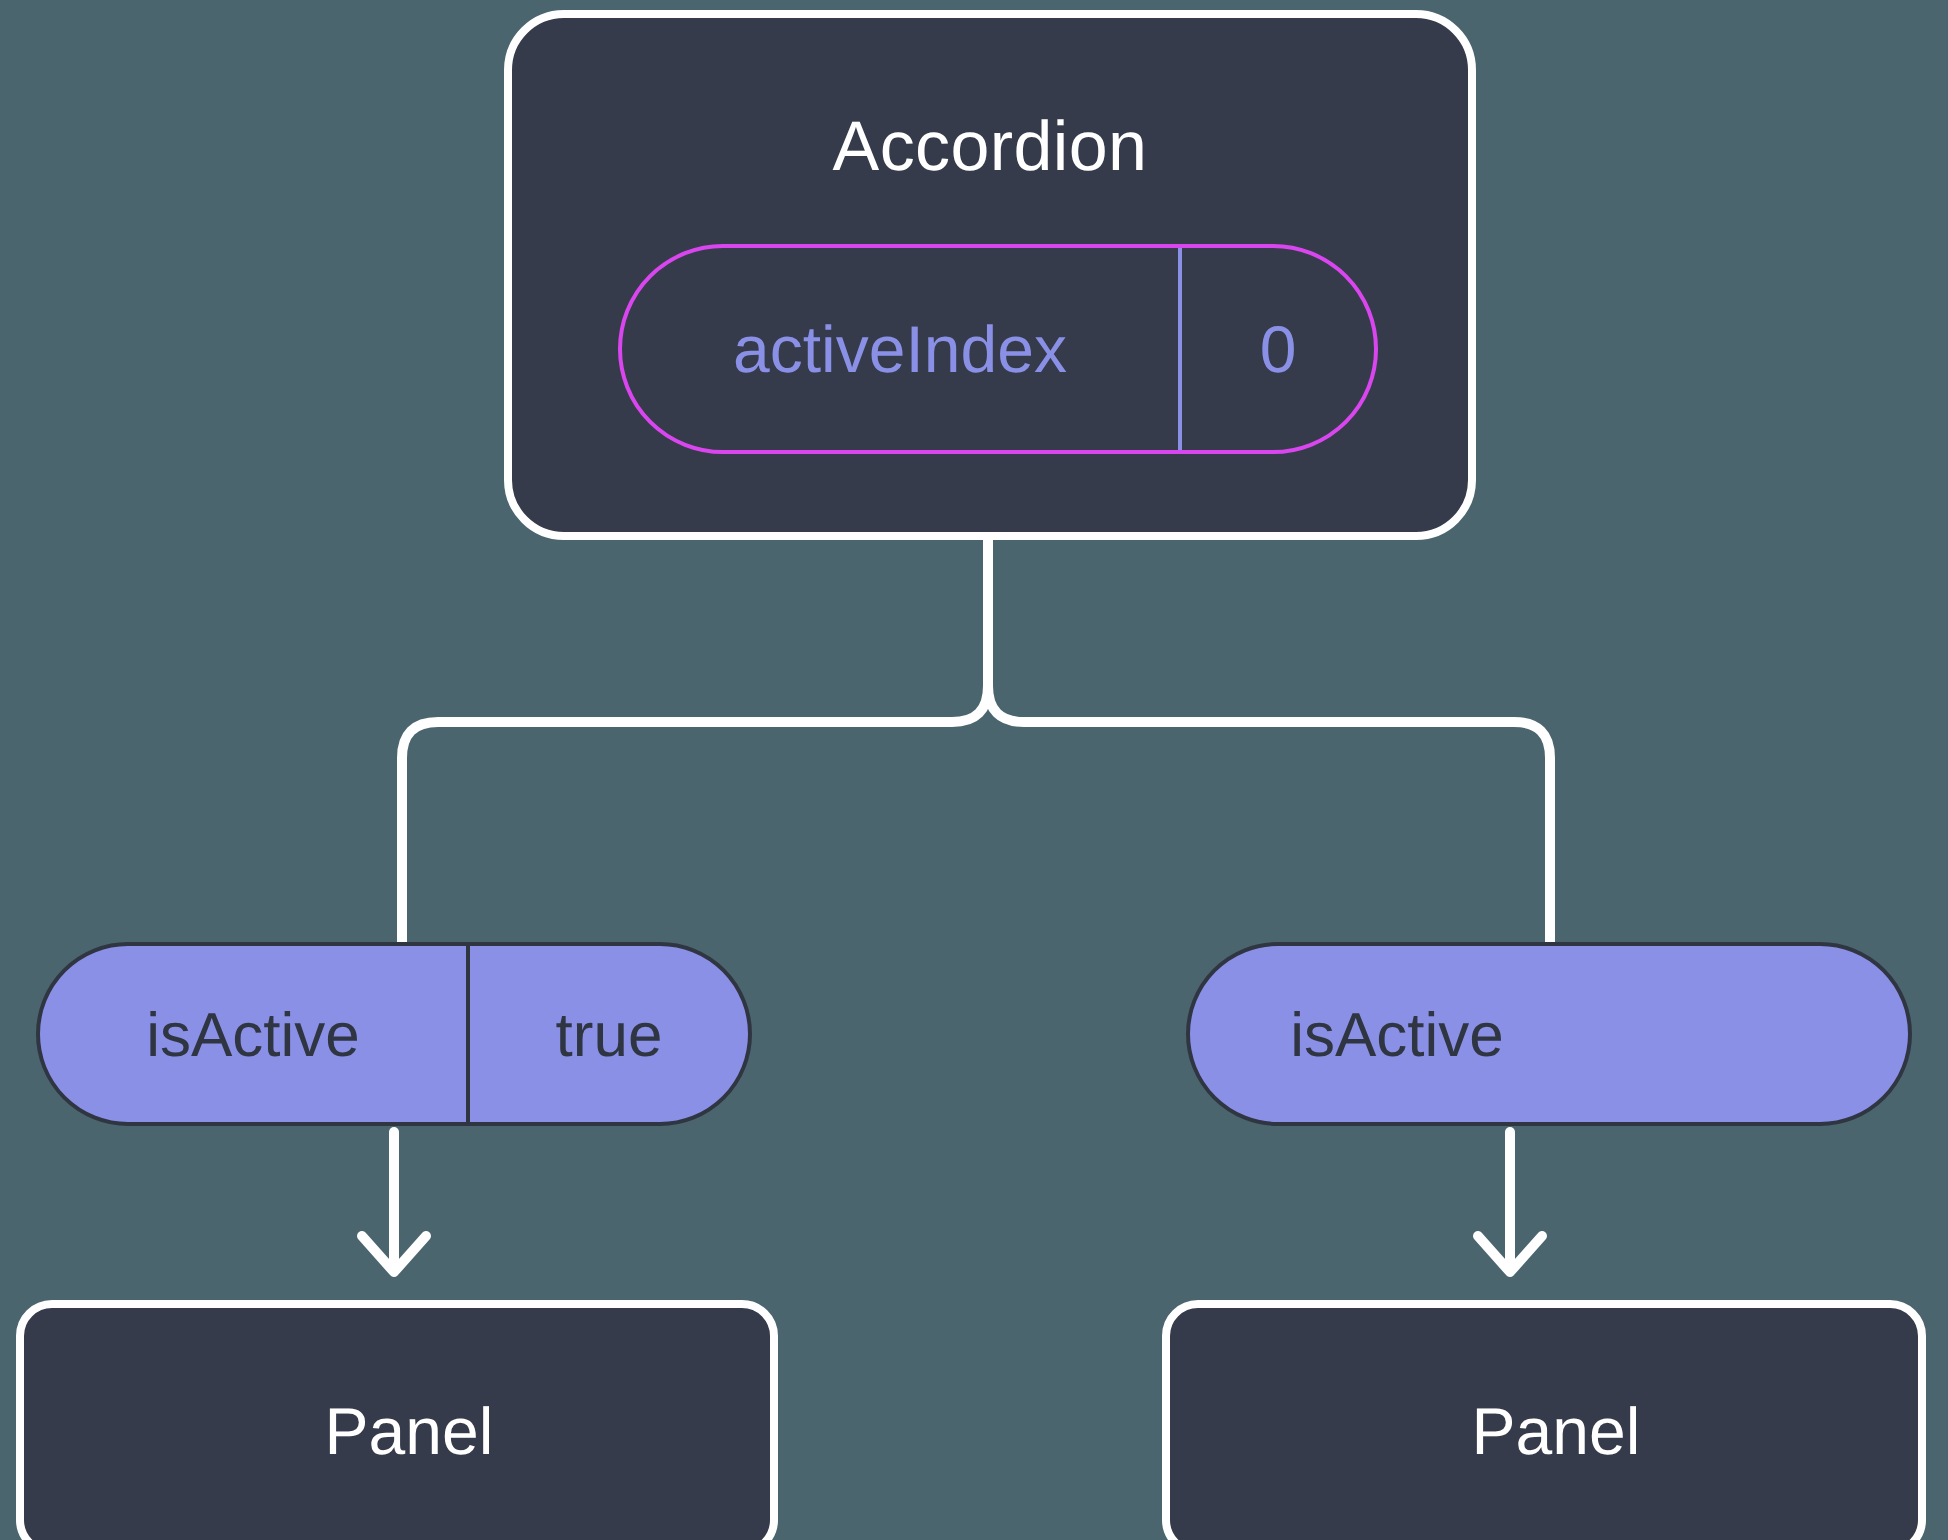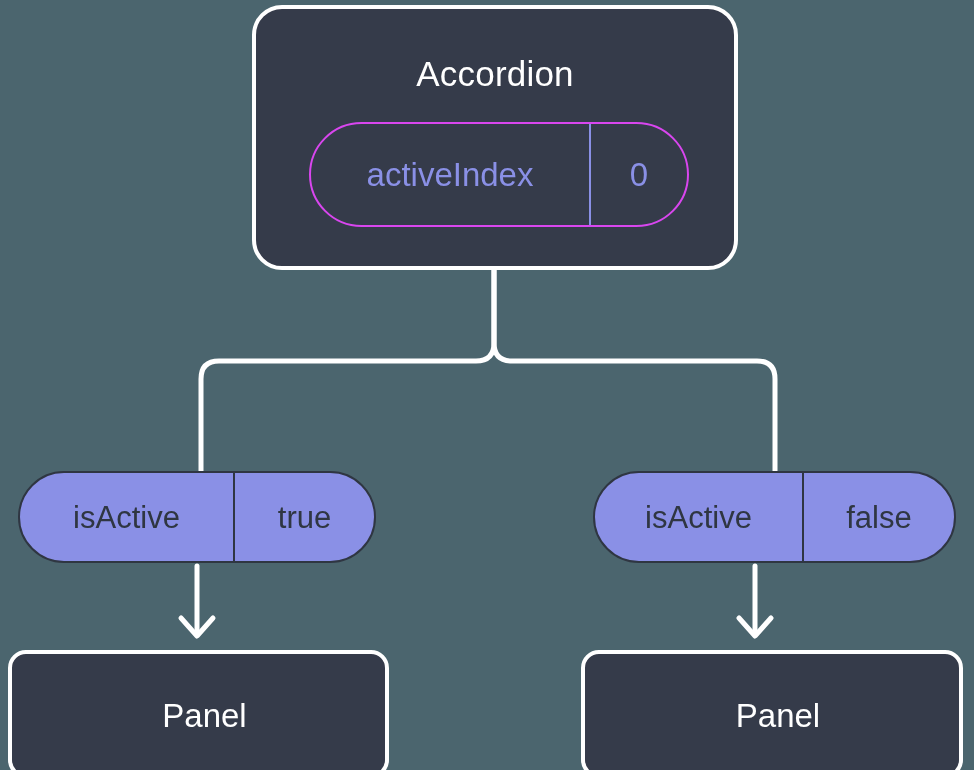--- a/index.html
+++ b/index.html
@@ -188,21 +188,20 @@
     </div>
   </div>
 
   <div class="pill-filled" id="pill-left">
     <div class="pill-key">isActive</div>
     <div class="pill-val">true</div>
   </div>
 
   <div class="pill-filled" id="pill-right">
     <div class="pill-key">isActive</div>
-    <div class="pill-val">false</div>
   </div>
 
   <div class="card" id="panel-left">
     <div class="panel-label">Panel</div>
   </div>
 
   <div class="card" id="panel-right">
     <div class="panel-label">Panel</div>
   </div>
 

